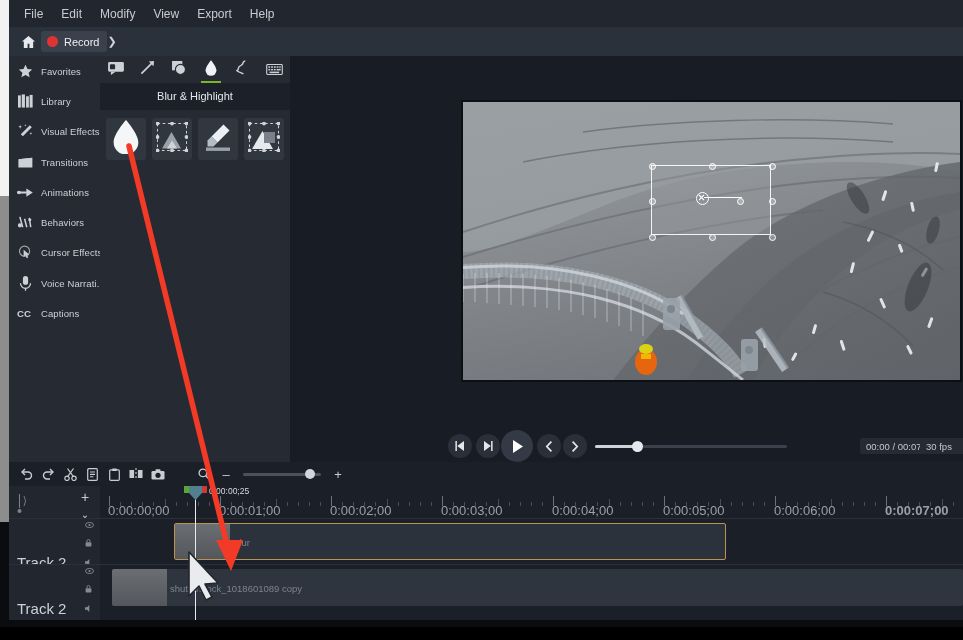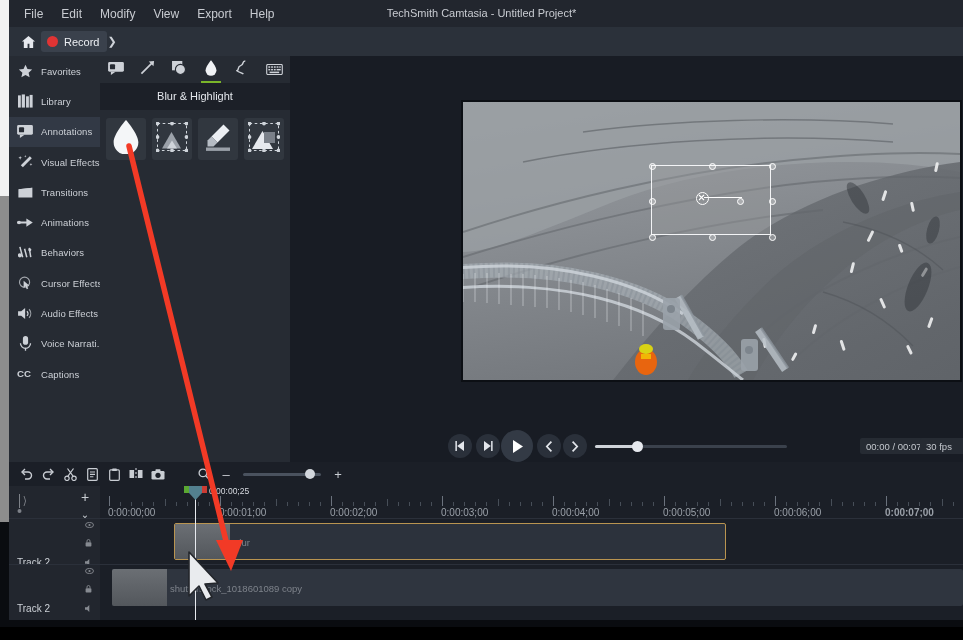--- a/index.html
+++ b/index.html
@@ -94,27 +94,27 @@
 
   .tlhead{position:absolute;left:0;top:24px;width:91px;height:141px;background:#22262e;}
   .addtrack{position:absolute;right:4px;top:2px;width:22px;height:18px;display:flex;align-items:center;
             justify-content:center;font-size:14px;color:#c9cdd3;cursor:pointer;}
   .addchev{position:absolute;right:4px;top:20px;width:22px;height:16px;display:flex;align-items:center;
            justify-content:center;font-size:10px;color:#c9cdd3;cursor:pointer;}
 
   .ruler{position:absolute;left:91px;top:24px;width:863px;height:32px;background:#1b1f27;
          border-bottom:1px solid #2a2f38;overflow:hidden;}
   .tick{position:absolute;bottom:12px;width:1px;background:#4d545f;}
-  .rl{position:absolute;bottom:0;font-size:10px;color:#9aa0a8;transform:translateX(-1px);}
+  .rl{position:absolute;bottom:0;font-size:13px;color:#9aa0a8;transform:translateX(-1px);}
 
   .tracks{position:absolute;left:0;top:56px;width:954px;height:109px;}
   .trow{position:absolute;left:0;width:954px;border-top:1px solid #2b303a;}
   .thead{position:absolute;left:0;top:0;width:91px;height:100%;background:#22262e;
          display:flex;align-items:center;padding-left:8px;box-sizing:border-box;}
-  .tname{font-size:10px;color:#cdd1d7;margin-top:40px;}
+  .tname{font-size:15px;color:#cdd1d7;margin-top:40px;}
   .tctrl{position:absolute;right:6px;top:50%;transform:translateY(-50%);display:flex;
          flex-direction:column;gap:1px;}
   .tclip{position:absolute;top:4px;border-radius:2px;box-sizing:border-box;overflow:hidden;
          cursor:pointer;}
   .clip-sel{background:#2c323c;border:1px solid #b99450;}
   .clip-plain{background:#2f353f;}
   .cliplbl{position:absolute;left:58px;top:50%;transform:translateY(-50%);font-size:9.5px;
            color:#7e838b;white-space:nowrap;}
   .thumbimg{position:absolute;left:0;top:0;width:55px;height:100%;
             background:linear-gradient(180deg,#6b6f74,#53575c);}
@@ -139,21 +139,20 @@
   <div class="edge-dark"></div>
 
   <div class="menubar" id="menubar">
       <div class="mi">File</div>
       <div class="mi">Edit</div>
       <div class="mi">Modify</div>
       <div class="mi">View</div>
       <div class="mi">Export</div>
       <div class="mi">Help</div>
     </div>
-  <div class="wintitle">TechSmith Camtasia - Untitled Project*</div>
 
   <div class="recordbar">
     <div class="home-ico">
       <svg width="15" height="14" viewBox="0 0 16 15">
           <path d="M8 1L1 7h2v7h4V9.5h2V14h4V7h2z" fill="#e6e9ee"></path>
         </svg>
     </div>
     <div class="rec-btn">
       <span class="rec-dot"></span>
       <span class="rec-lbl">Record</span>
@@ -195,30 +194,20 @@
       <div class="nav-item">
         <span class="nav-ico">
           <svg width="15" height="14" viewBox="0 0 16 14">
             <rect x="0" y="1" width="3" height="13" fill="#cdd1d7"></rect>
             <rect x="4" y="0" width="3.4" height="14" fill="#cdd1d7"></rect>
             <rect x="8.6" y="2" width="3" height="12" fill="#cdd1d7"></rect>
             <rect x="12.4" y="0.5" width="3.2" height="13.5" fill="#cdd1d7"></rect>
           </svg>
         </span>
         <span class="nav-lbl">Library</span>
-      </div>
-      <div class="nav-item sel">
-        <span class="nav-ico">
-          <svg width="16" height="13" viewBox="0 0 17 14">
-            <rect x="0" y="0" width="17" height="10.5" rx="1.5" fill="#cdd1d7"></rect>
-            <path d="M3 10.5h5l-5 3.5z" fill="#cdd1d7"></path>
-            <rect x="2" y="2.4" width="5.5" height="5.5" rx="1" fill="#262b33"></rect>
-          </svg>
-        </span>
-        <span class="nav-lbl">Annotations</span>
       </div>
       <div class="nav-item">
         <span class="nav-ico">
           <svg width="15" height="15" viewBox="0 0 16 16">
             <path d="M12.6 1.3l2.1 2.1L5.2 13 3 10.8z" fill="#cdd1d7"></path>
             <g fill="#cdd1d7">
               <path d="M2.3 1l.5 1.4 1.4.5-1.4.5L2.3 5l-.5-1.6L.4 2.9l1.4-.5z"></path>
               <path d="M7.8 0l.35 1 1 .35-1 .35L7.8 2.7l-.35-1-1-.35 1-.35z"></path>
               <path d="M13.8 8.6l.4 1.1 1.1.4-1.1.4-.4 1.1-.4-1.1-1.1-.4 1.1-.4z"></path>
             </g>
@@ -258,30 +247,20 @@
         <span class="nav-lbl">Behaviors</span>
       </div>
       <div class="nav-item">
         <span class="nav-ico">
           <svg width="15" height="15" viewBox="0 0 16 16">
             <circle cx="7" cy="6.6" r="5.4" stroke="#cdd1d7" stroke-width="1.2" fill="none" opacity=".75"></circle>
             <path d="M6 5v8l2-2.2L9.3 14l1.6-.8-1.4-2.7h2.7z" fill="#cdd1d7"></path>
           </svg>
         </span>
         <span class="nav-lbl">Cursor Effects</span>
-      </div>
-      <div class="nav-item">
-        <span class="nav-ico">
-          <svg width="15" height="13" viewBox="0 0 16 14">
-            <path d="M0 4.6h3.4L7.6 1v12L3.4 9.4H0z" fill="#cdd1d7"></path>
-            <path d="M9.6 4.4a4 4 0 010 5.2" stroke="#cdd1d7" stroke-width="1.3" fill="none"></path>
-            <path d="M11.9 2.4a7 7 0 010 9.2" stroke="#cdd1d7" stroke-width="1.3" fill="none" opacity=".7"></path>
-          </svg>
-        </span>
-        <span class="nav-lbl">Audio Effects</span>
       </div>
       <div class="nav-item">
         <span class="nav-ico">
           <svg width="13" height="15" viewBox="0 0 14 16">
             <rect x="4.2" y="0" width="5.6" height="9.4" rx="2.8" fill="#cdd1d7"></rect>
             <path d="M1.6 7.8a5.4 5.4 0 0010.8 0" stroke="#cdd1d7" stroke-width="1.4" fill="none"></path>
             <rect x="6.3" y="12.6" width="1.4" height="3.2" fill="#cdd1d7"></rect>
           </svg>
         </span>
         <span class="nav-lbl">Voice Narrati...</span>

